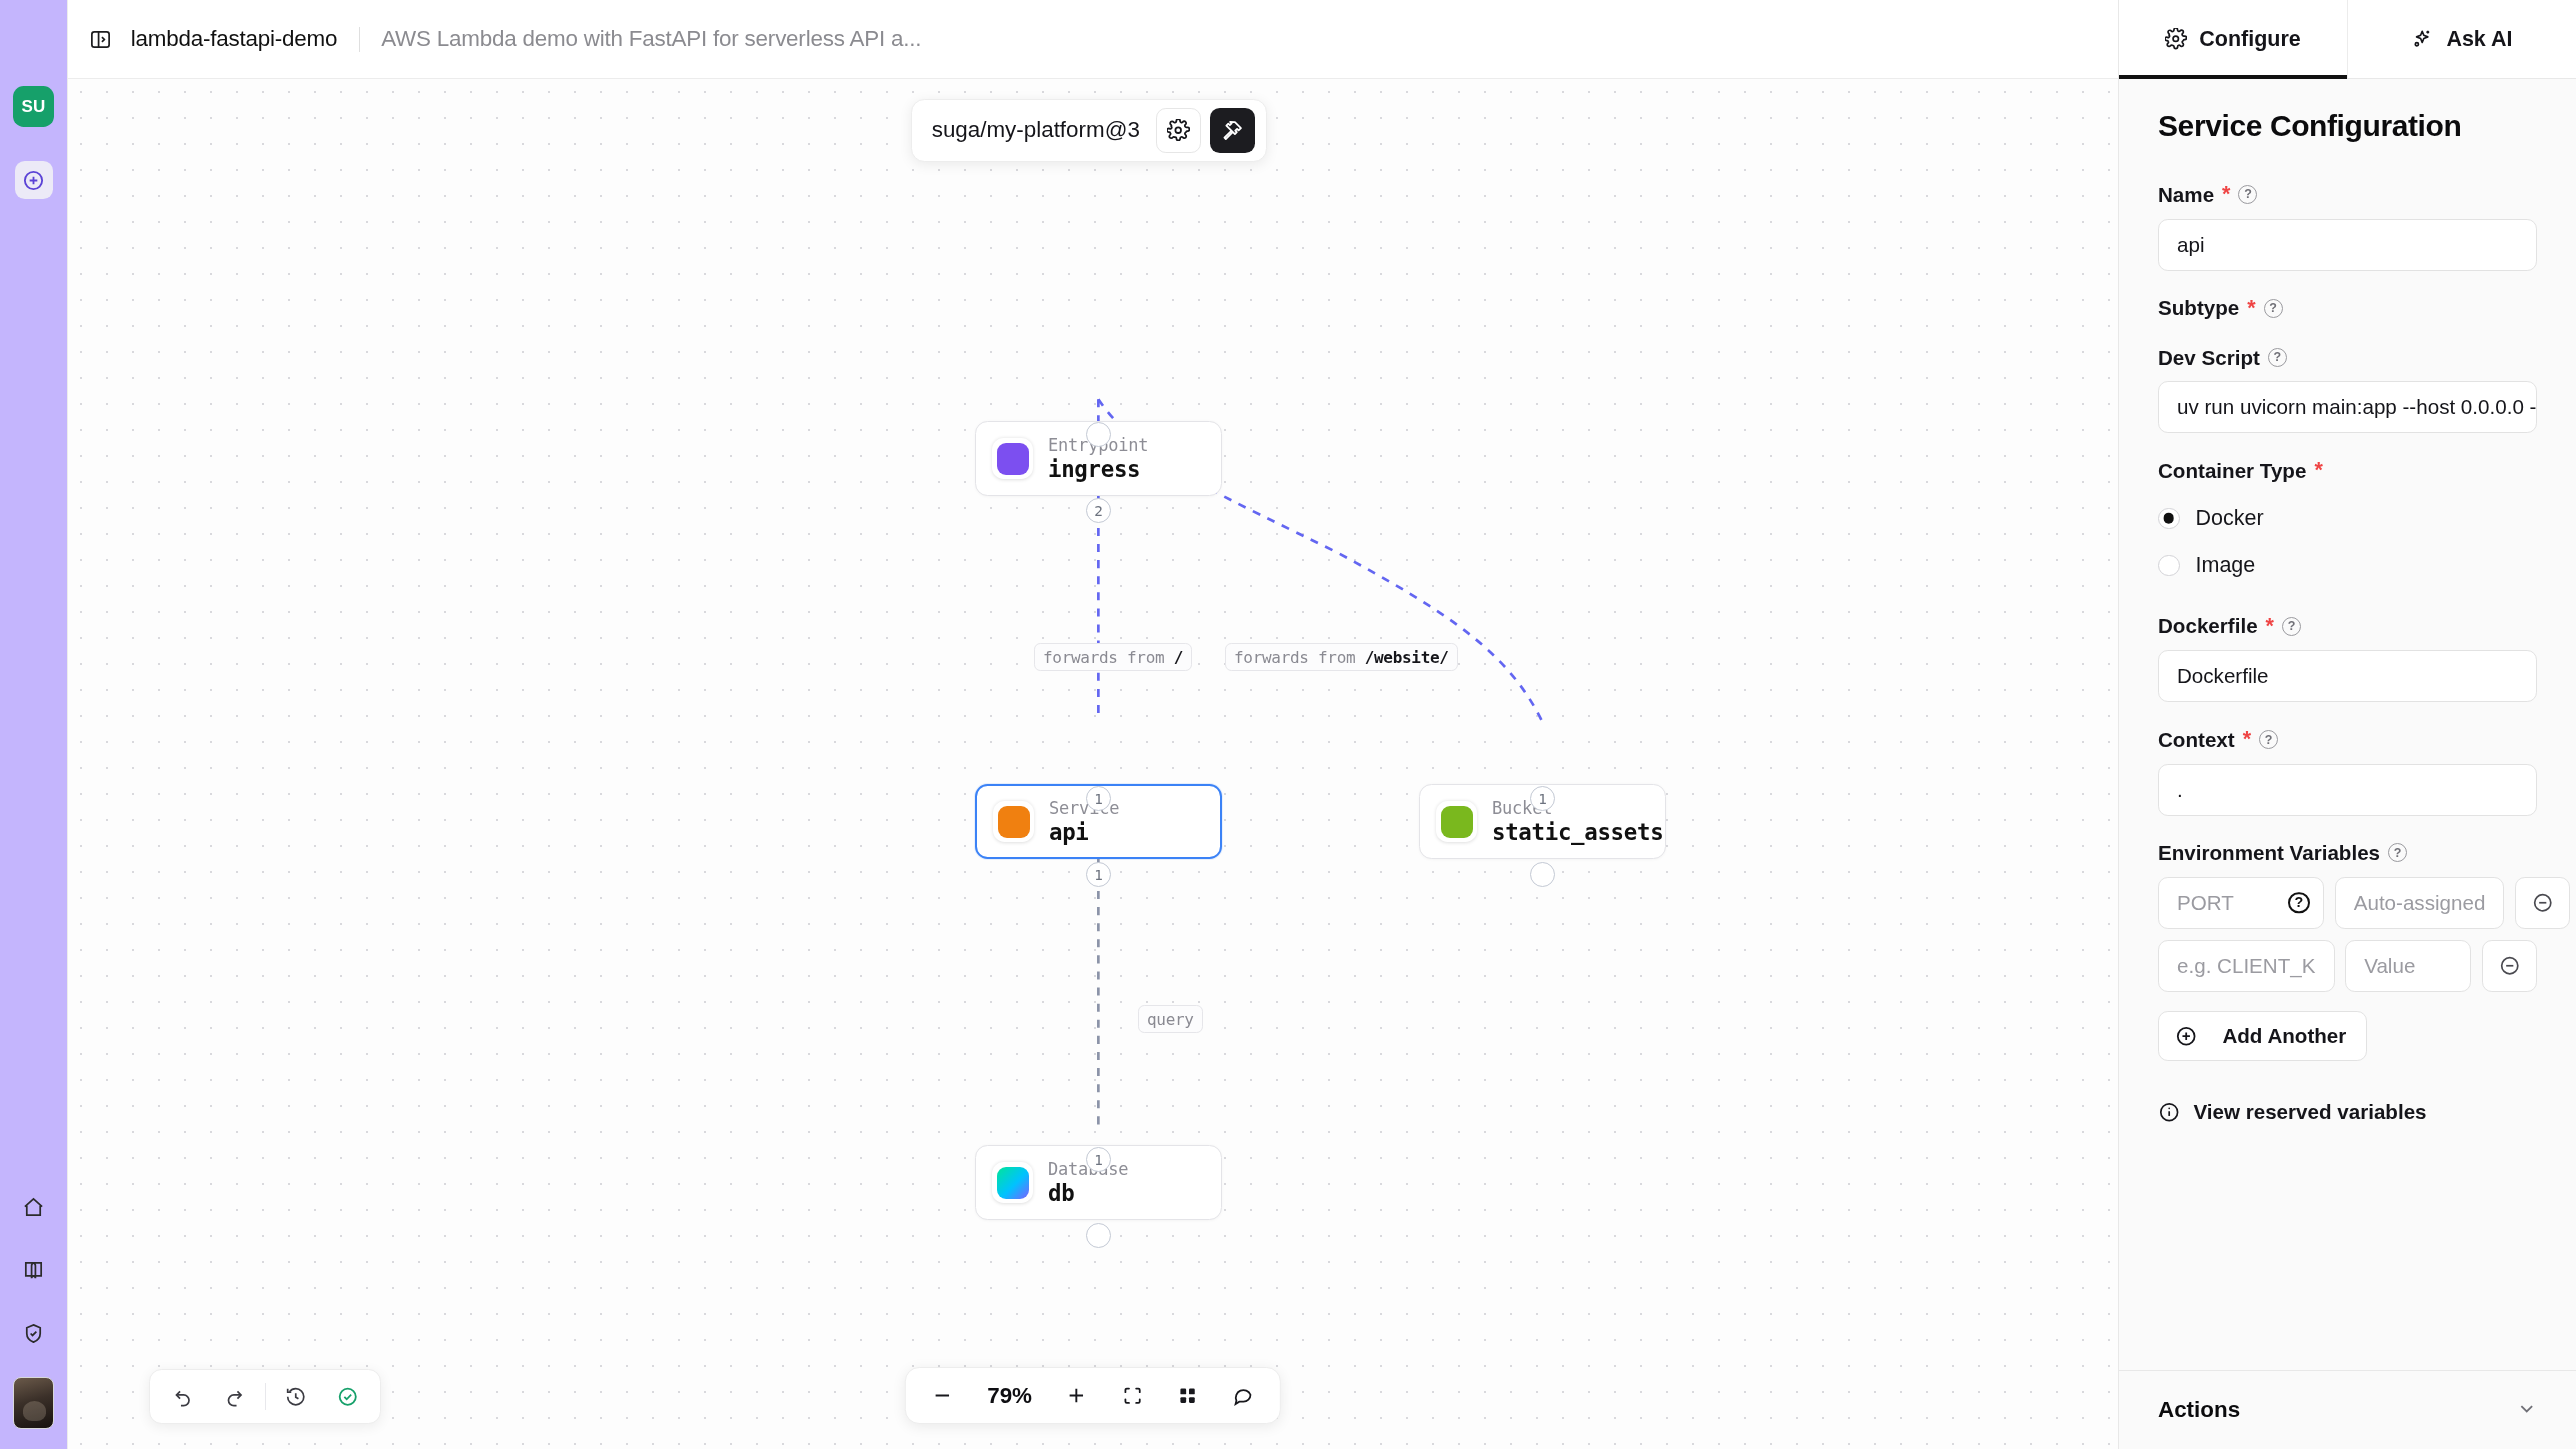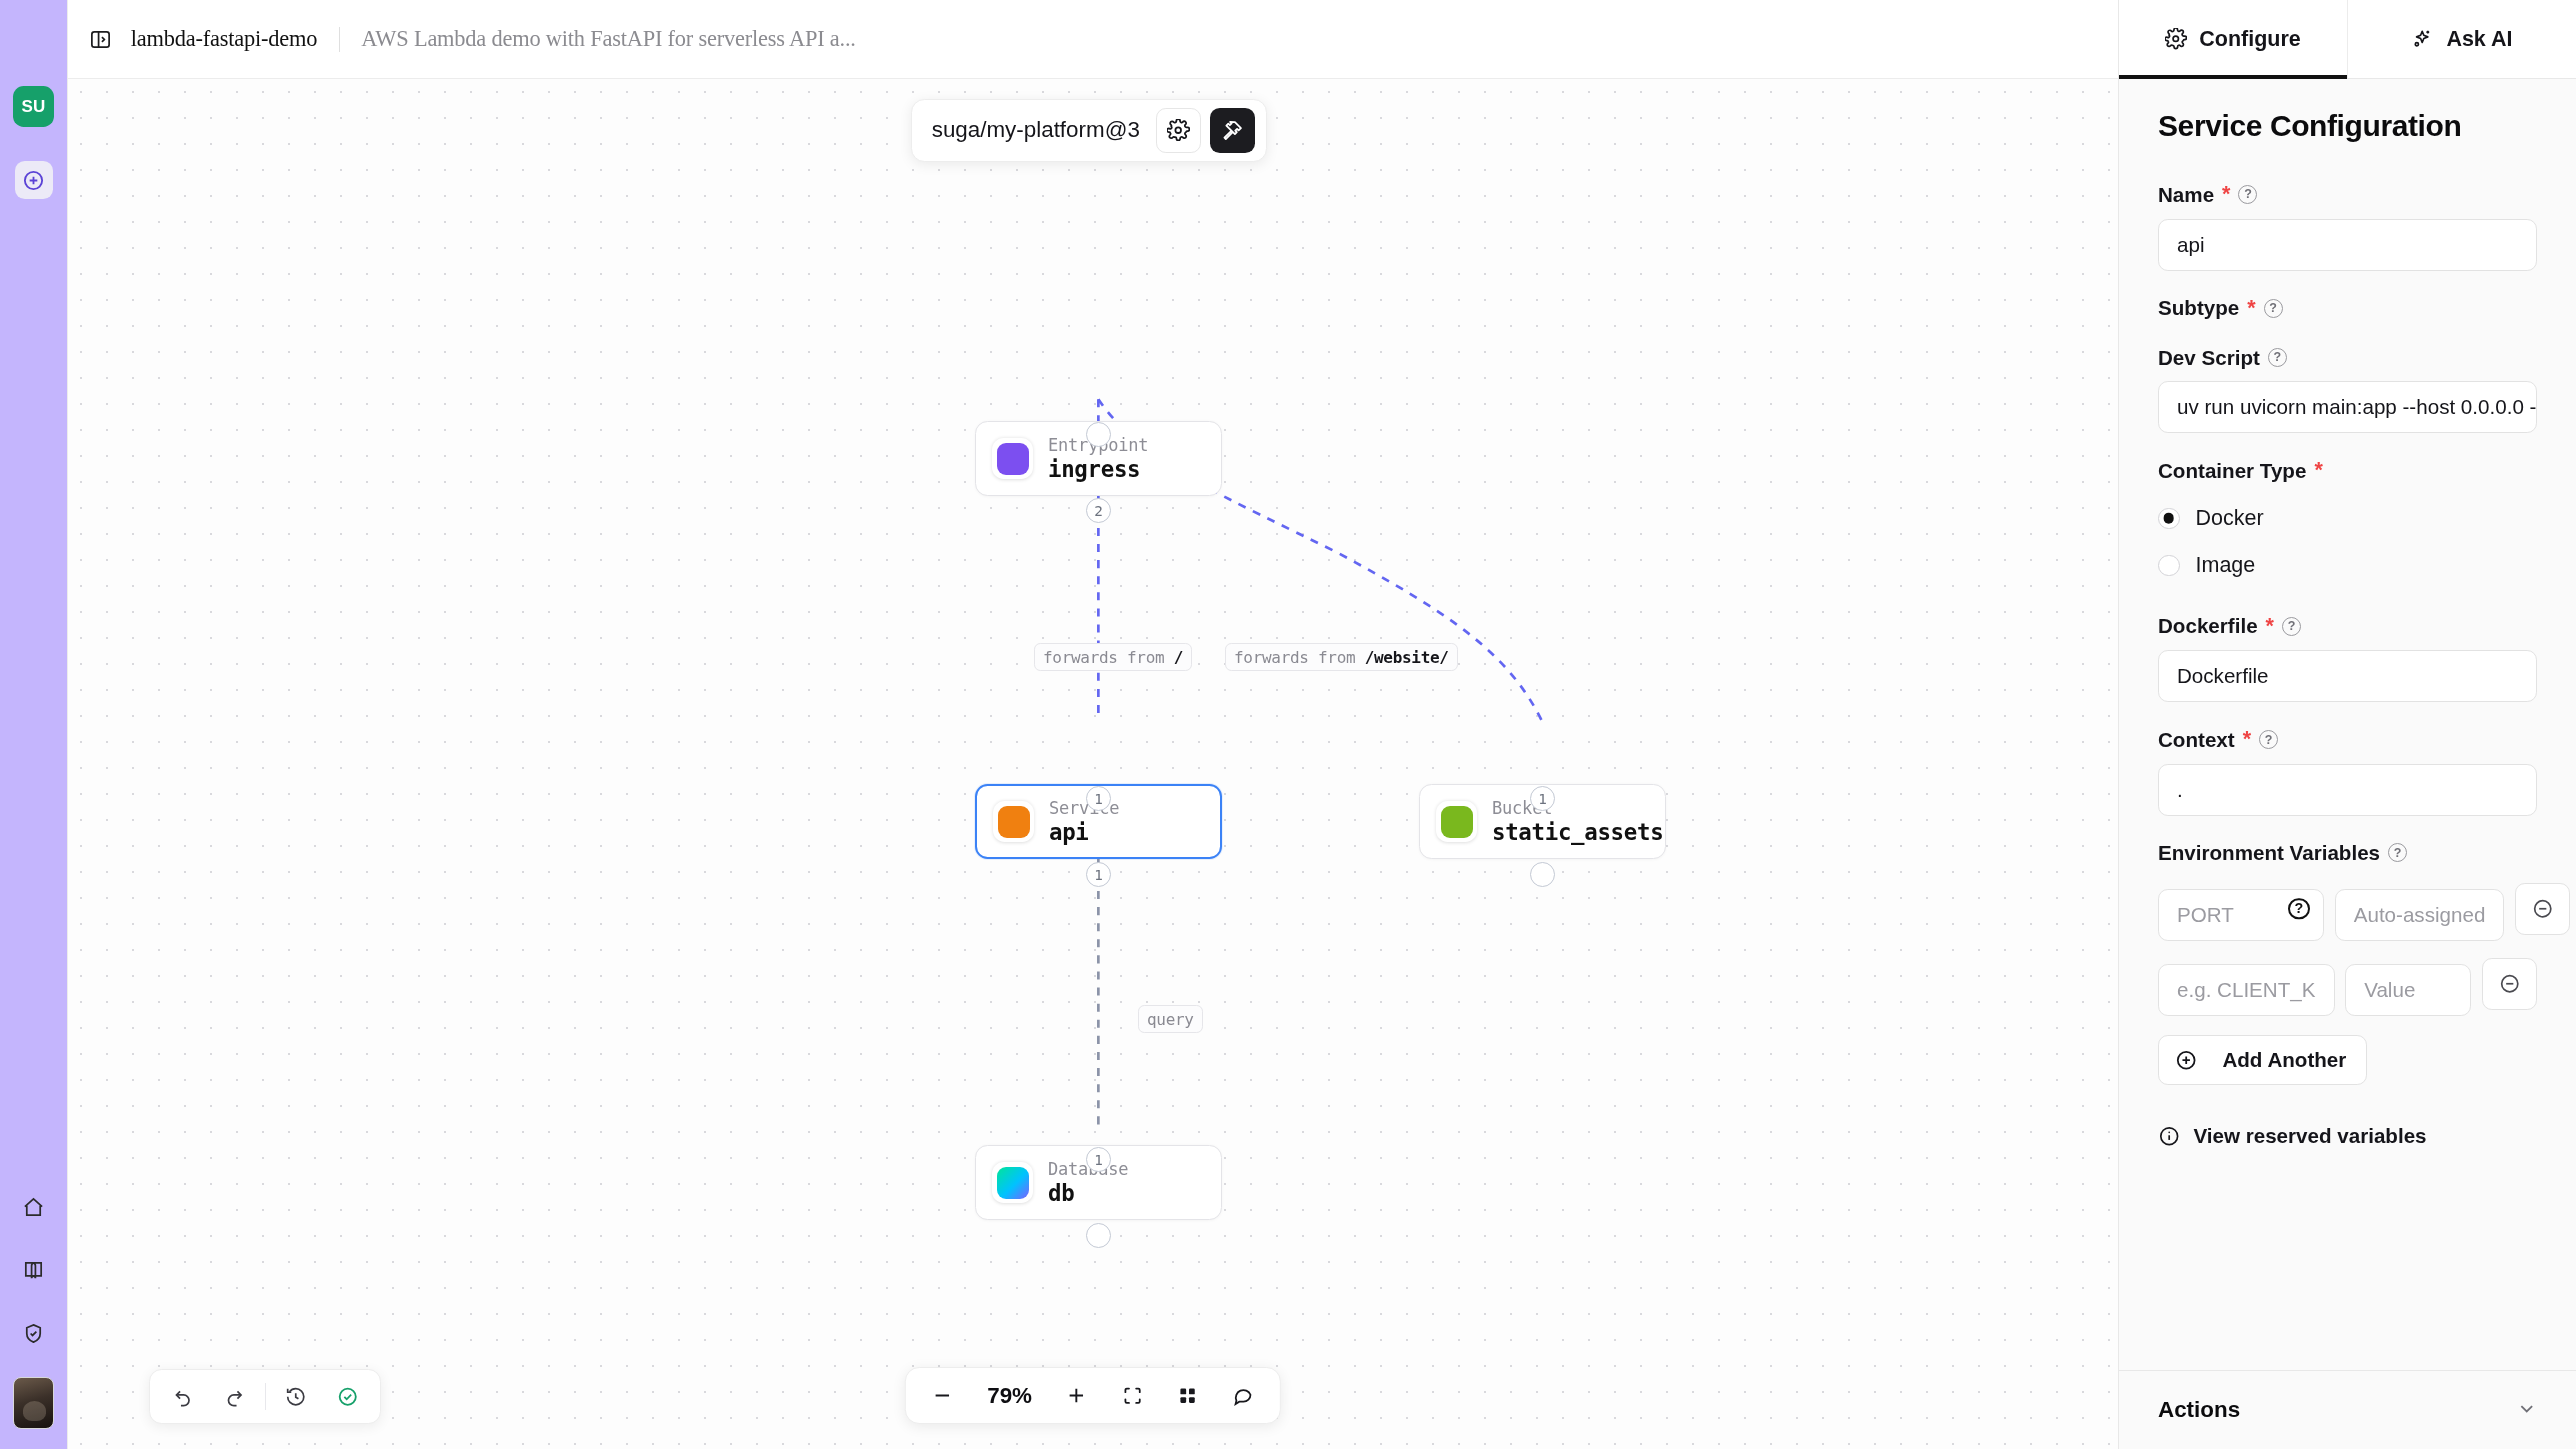--- a/index.html
+++ b/index.html
@@ -52,21 +52,21 @@
   
   .topbar {
     position: absolute; top: 0; left: 68px; right: 0; height: 79px;
     background: #ffffff; border-bottom: 0.9px solid #ececec;
     display: flex; align-items: center; z-index: 6;
   }
   .tb-icon-btn {
     width: 36px; height: 36px; margin-left: 14.3px; border-radius: 7.2px;
     display: flex; align-items: center; justify-content: center; color: #1d1d1f;
   }
-  .tb-titles { display: flex; align-items: center; margin-left: 12.5px; font-family: Liberation Serif, serif; }
+  .tb-titles { display: flex; align-items: center; margin-left: 12.5px; }
   .tb-title { font-size: 22.4px; color: #111; letter-spacing: -0.2px; }
   .tb-sep { width: 0.9px; height: 25px; background: #dfdfdf; margin: 0 21.5px; }
   .tb-sub { font-size: 22.4px; color: #8b8b90; letter-spacing: -0.2px; white-space: nowrap; }
   .tb-right { margin-left: auto; display: flex; align-items: center; }
   .details-btn {
     display: flex; align-items: center; gap: 10.7px;
     height: 48px; padding: 0 19.7px; border: 0.9px solid #dcdcdc; border-radius: 9px;
     background: #fff; font-size: 20.6px; color: #15151a; font-weight: 500;
   }
   .panel-btn {
@@ -100,21 +100,21 @@
   .qmark {
     width: 19px; height: 19px; border-radius: 50%; border: 1.6px solid #9a9a9f;
     color: #6f6f76; font-size: 12.5px; font-weight: 700;
     display: inline-flex; align-items: center; justify-content: center; line-height: 1;
   }
   .inp {
     width: 100%; height: 52px; border: 0.9px solid #e2e2e2; border-radius: 9.8px;
     background: #fff; padding: 0 18px; font-size: 20.6px; color: #15151a;
     display: flex; align-items: center; overflow: hidden; white-space: nowrap;
   }
-  .inp.placeholder { color: #9b9ba1; margin-top: 12px; }
+  .inp.placeholder { color: #9b9ba1; }
   .select { position: relative; }
   .select .chev { position: absolute; right: 16px; top: 50%; transform: translateY(-50%); color: #7a7a80; }
   .radio-row { display: flex; align-items: center; gap: 16px; height: 47px; }
   .radio {
     width: 21.5px; height: 21.5px; border-radius: 50%; border: 1.3px solid #d3d3d7;
     background: #fff; position: relative; flex: none;
   }
   .radio.on::after {
     content: ""; position: absolute; left: 50%; top: 50%; transform: translate(-50%,-50%);
     width: 10.7px; height: 10.7px; border-radius: 50%; background: #111;

